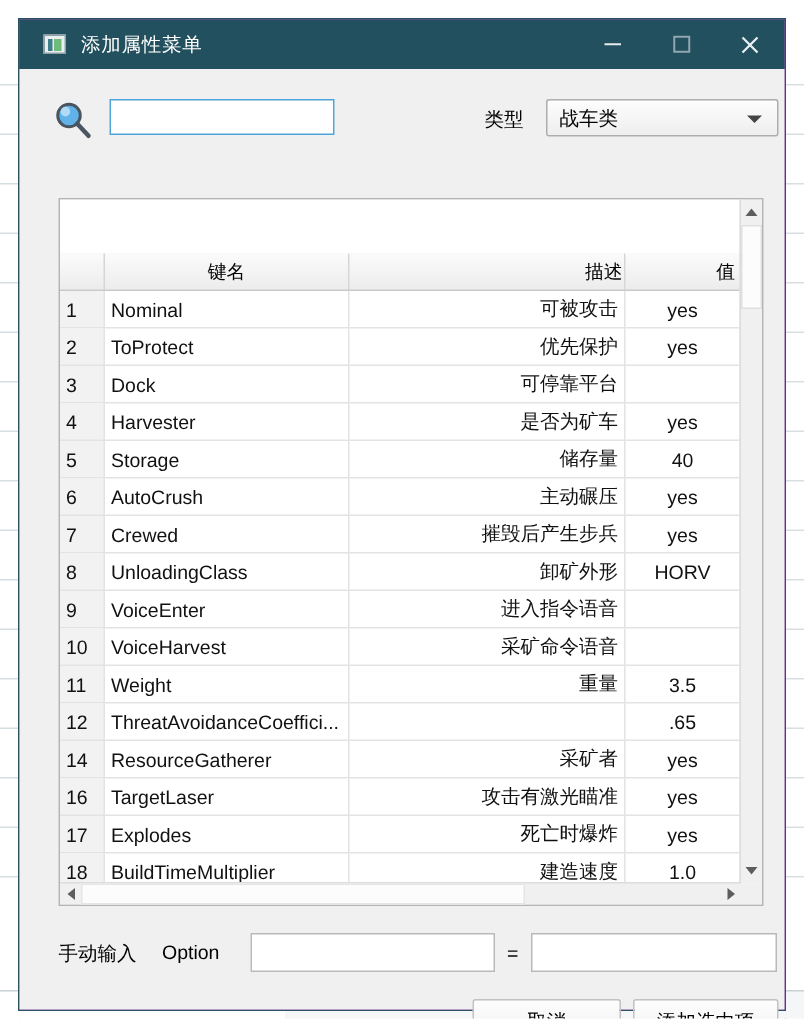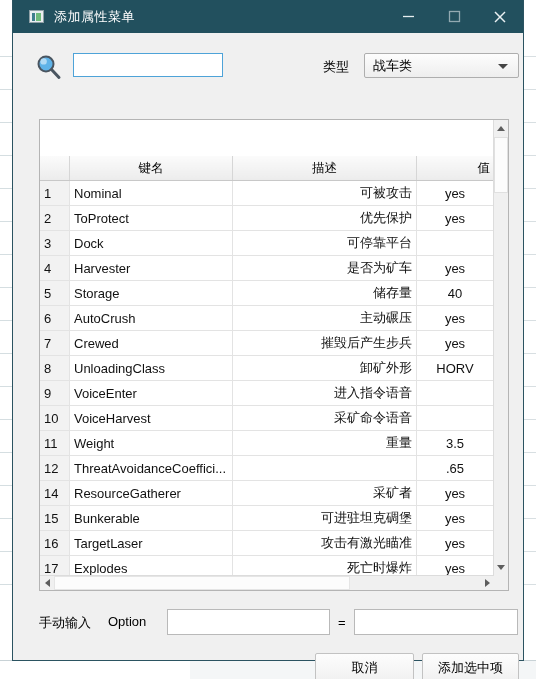--- a/index.html
+++ b/index.html
@@ -17,21 +17,21 @@
   .bg-row{position:absolute;left:0;height:1px;background:#d5dee1;}
   #bg-right-panel{position:absolute;left:523px;top:28px;right:0;bottom:0;background:#ffffff;
                   border-left:1px solid #2b5361;}
   .bg-rrow{position:absolute;left:524px;height:1px;background:#d8dfe2;width:12px;}
   #bg-topbar{position:absolute;left:0;top:0;height:28px;width:100%;background:#ffffff;}
   #bg-bottom-left{position:absolute;left:0;top:660px;width:190px;height:19px;background:#ffffff;border-top:1px solid #c8d2d6;border-right:1px solid #c8d2d6;}
   #bg-bottom-right{position:absolute;left:190px;top:660px;right:0;height:19px;background:#f4f6f7;border-top:1px solid #c8d2d6;}
 
   
   #dialog{
-    position:absolute;left:13px;top:0;width:510px;height:660px;
+    position:absolute;left:13px;top:13px;width:510px;height:660px;
     background:#d946ef;
     box-shadow:0 0 0 1px #2b5361;
     display:flex;flex-direction:column;
   }
 
   
   #titlebar{
     height:33px;background:#22505e;flex:0 0 auto;
     display:flex;align-items:center;position:relative;
   }
@@ -74,21 +74,21 @@
   }
   #table-clip{position:absolute;left:0;top:0;right:14px;bottom:14px;overflow:hidden;background:#fff;}
   table.grid{border-collapse:collapse;width:100%;table-layout:fixed;font-size:13px;margin-top:36px;}
   table.grid th{
     height:22px;background:linear-gradient(#fbfbfb,#ececec);
     border-right:1px solid #d6d6d6;border-bottom:1px solid #c8c8c8;
     font-weight:normal;color:#000;font-size:12.5px;
   }
   th.c-num{width:27px;}
   th.c-key{width:160px;text-align:center;}
-  th.c-desc{width:181px;text-align:center;}
+  th.c-desc{width:181px;text-align:right;}
   th.c-val{text-align:right;padding-right:3px;border-right:none;}
   table.grid td{
     height:24px;border-right:1px solid #e3e3e3;border-bottom:1px solid #e3e3e3;
     font-size:13px;color:#111;padding:0 4px;white-space:nowrap;overflow:hidden;
   }
   td.c-num{background:#f2f2f2;color:#333;text-align:left;width:27px;padding-left:4px;font-size:12.5px;}
   td.c-key{text-align:left;}
   td.c-desc{text-align:right;padding-right:2px;}
   td.c-val{text-align:center;border-right:none;}
 
@@ -305,26 +305,20 @@
                 <td class="c-desc"></td>
                 <td class="c-val">.65</td>
               </tr>
               <tr>
                 <td class="c-num">14</td>
                 <td class="c-key">ResourceGatherer</td>
                 <td class="c-desc">采矿者</td>
                 <td class="c-val">yes</td>
               </tr>
               <tr>
-                <td class="c-num">15</td>
-                <td class="c-key">Bunkerable</td>
-                <td class="c-desc">可进驻坦克碉堡</td>
-                <td class="c-val">yes</td>
-              </tr>
-              <tr>
                 <td class="c-num">16</td>
                 <td class="c-key">TargetLaser</td>
                 <td class="c-desc">攻击有激光瞄准</td>
                 <td class="c-val">yes</td>
               </tr>
               <tr>
                 <td class="c-num">17</td>
                 <td class="c-key">Explodes</td>
                 <td class="c-desc">死亡时爆炸</td>
                 <td class="c-val">yes</td>

